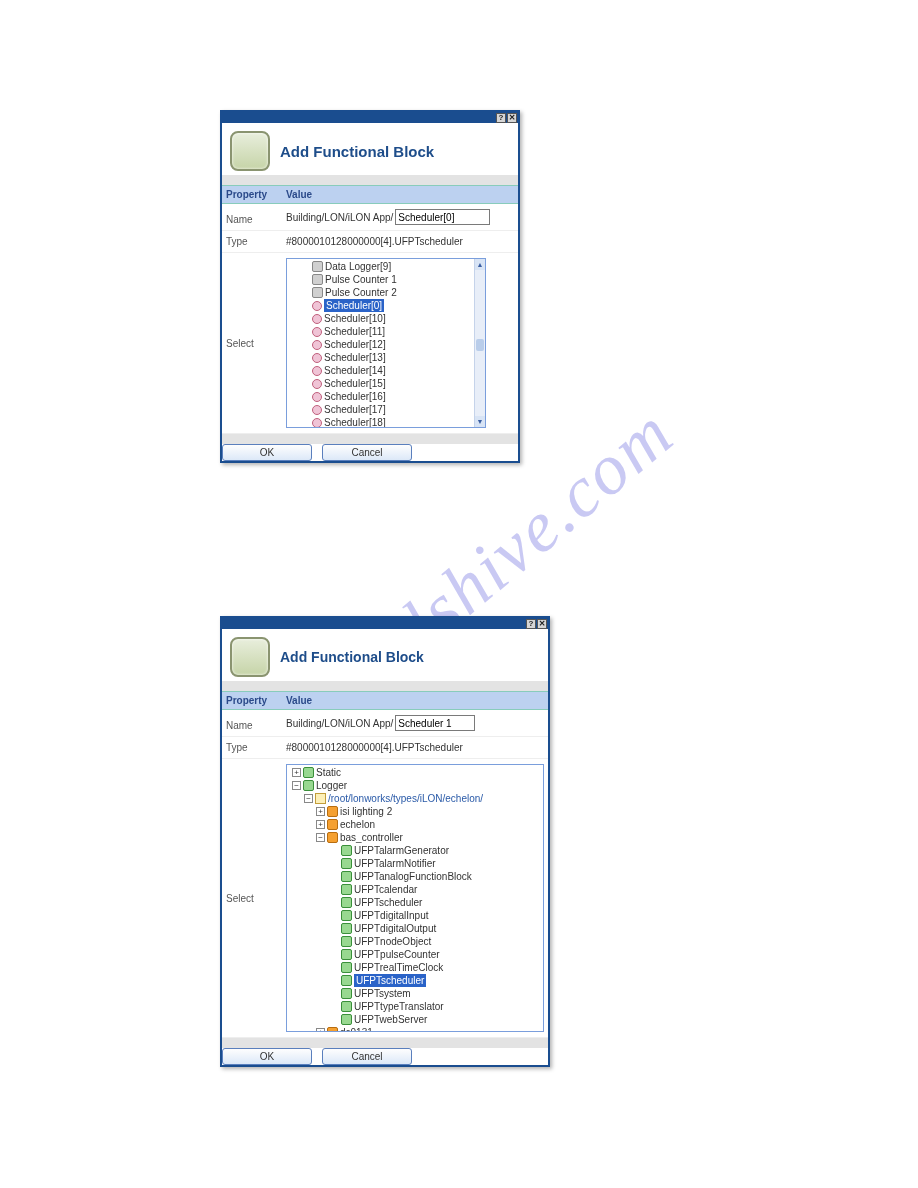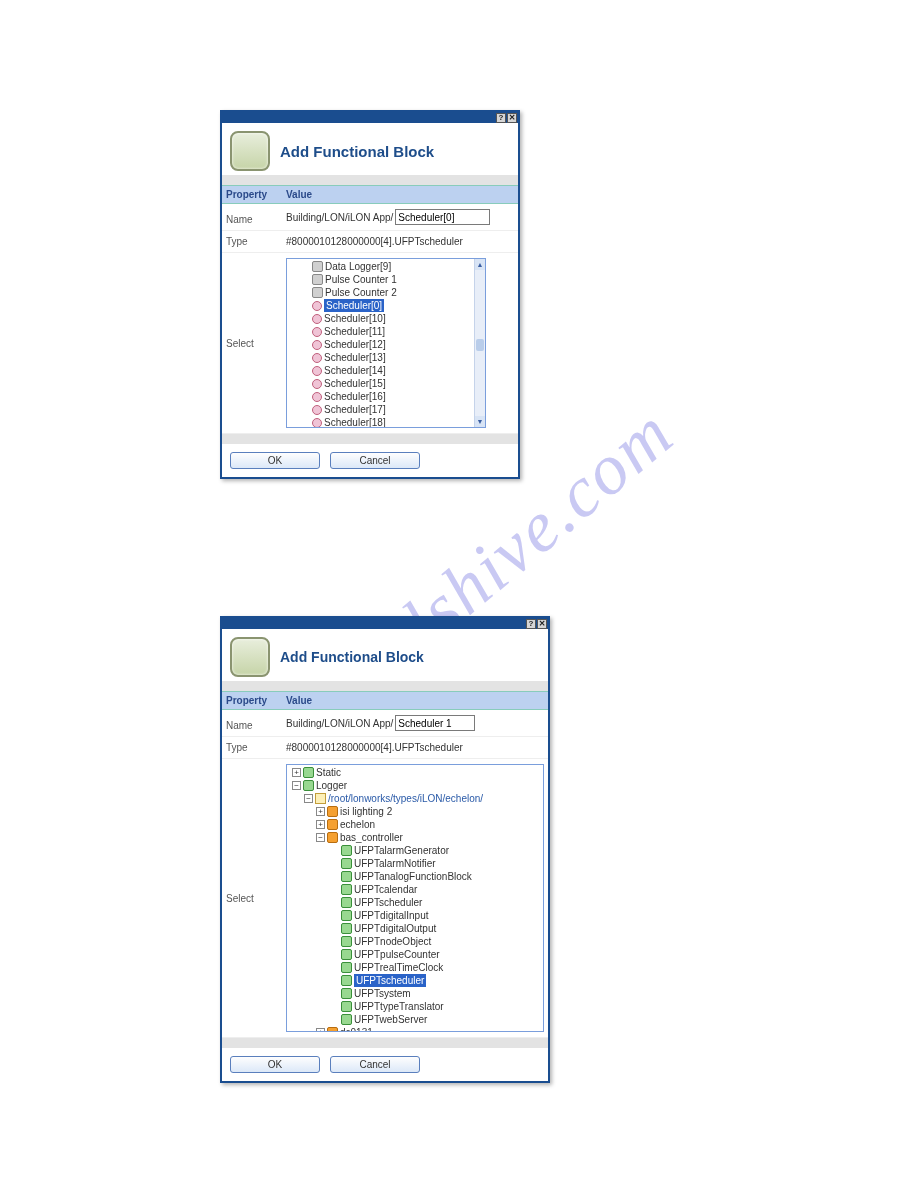--- a/index.html
+++ b/index.html
@@ -180,21 +180,20 @@
     color: #333;
     cursor: pointer;
     background: #fff;
     flex-shrink: 0;
   }
   .indent { display:inline-block; flex-shrink:0; }
   .button-row {
     display: flex;
     gap: 10px;
     justify-content: flex-start;
-    padding: 8px;
     border-top: 10px solid #e3e3e3;
   }
   .btn {
     width: 90px;
     height: 17px;
     border: 1px solid #5a7fbd;
     border-radius: 3px;
     background: linear-gradient(#fefefe, #dce8f8);
     font-size: 10px;
     color: #333;

